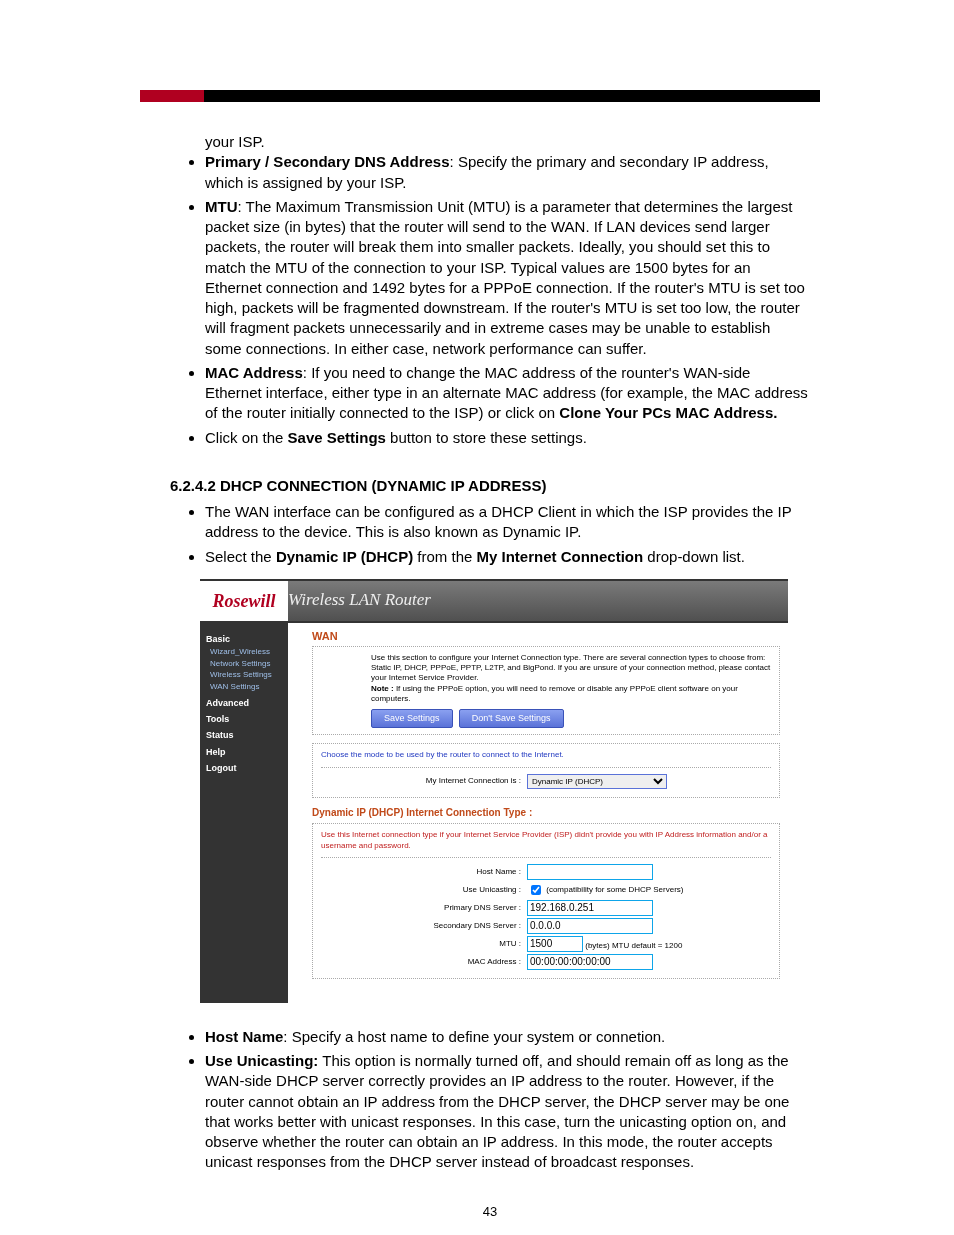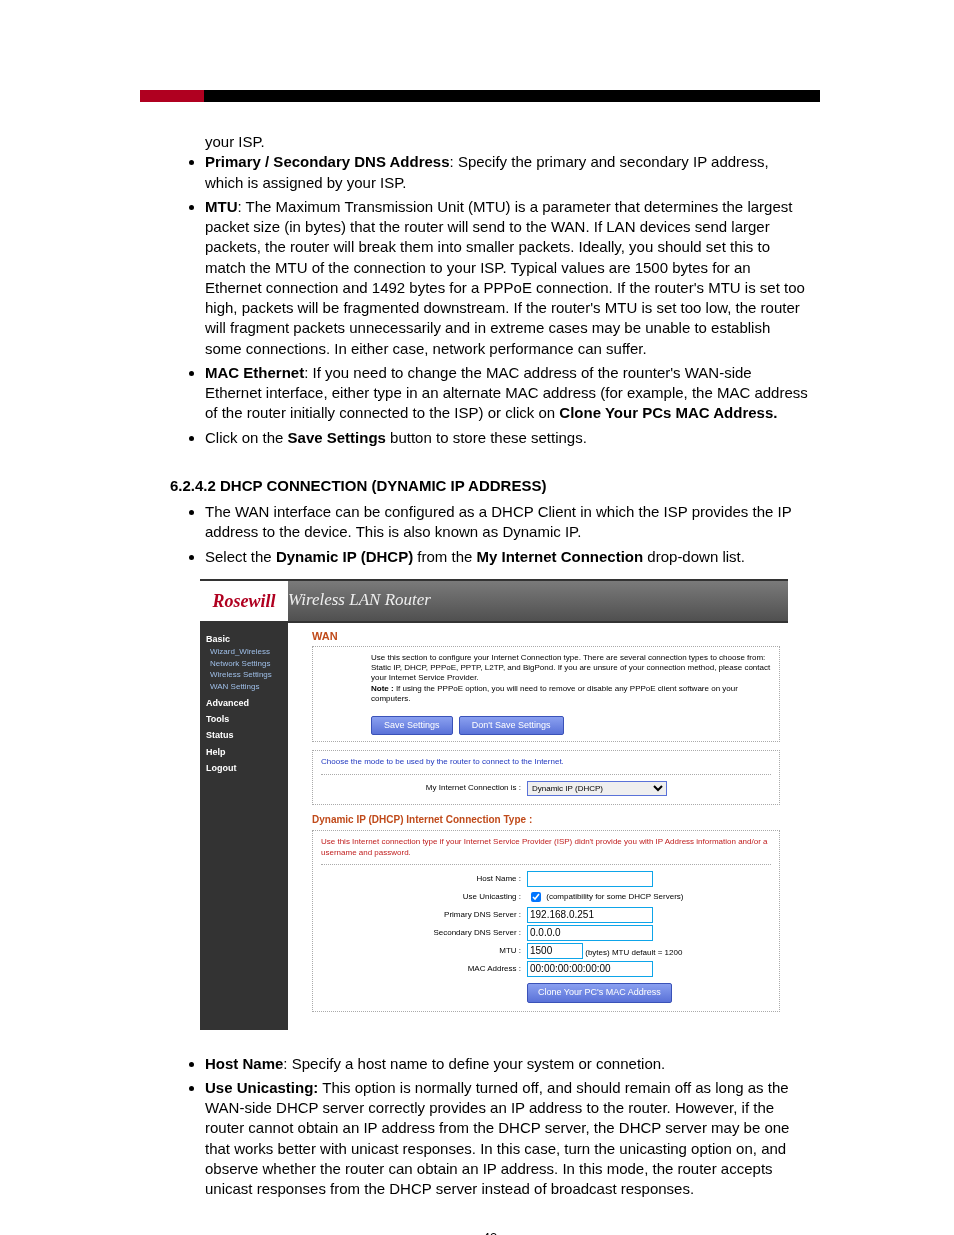--- a/index.html
+++ b/index.html
@@ -132,21 +132,21 @@
     <div style="padding-left:35px">your ISP.</div>
 
     <ul class="doc-list">
       <li>
         <span class="bold">Primary / Secondary DNS Address</span><span>: Specify the primary and secondary IP address, which is assigned by your ISP.</span>
       </li>
       <li>
         <span class="bold">MTU</span><span>: The Maximum Transmission Unit (MTU) is a parameter that determines the largest packet size (in bytes) that the router will send to the WAN. If LAN devices send larger packets, the router will break them into smaller packets. Ideally, you should set this to match the MTU of the connection to your ISP. Typical values are 1500 bytes for an Ethernet connection and 1492 bytes for a PPPoE connection. If the router's MTU is set too high, packets will be fragmented downstream. If the router's MTU is set too low, the router will fragment packets unnecessarily and in extreme cases may be unable to establish some connections. In either case, network performance can suffer.</span>
       </li>
       <li>
-        <span class="bold">MAC Ethernet</span><span>: If you need to change the MAC address of the rounter's WAN-side Ethernet interface, either type in an alternate MAC address (for example, the MAC address of the router initially connected to the ISP) or click on </span><span class="bold">Clone Your PCs MAC Address.</span>
+        <span class="bold">MAC Address</span><span>: If you need to change the MAC address of the rounter's WAN-side Ethernet interface, either type in an alternate MAC address (for example, the MAC address of the router initially connected to the ISP) or click on </span><span class="bold">Clone Your PCs MAC Address.</span>
       </li>
       <li>
         <span>Click on the </span><span class="bold">Save Settings</span><span> button to store these settings.</span>
       </li>
     </ul>
 
     <div class="section-heading">6.2.4.2  DHCP CONNECTION (DYNAMIC IP ADDRESS)</div>
 
     <ul class="doc-list">
       <li>The WAN interface can be configured as a DHCP Client in which the ISP provides the IP address to the device. This is also known as Dynamic IP.</li>
@@ -172,21 +172,21 @@
           <div class="nav-head">Status</div>
           <div class="nav-head">Help</div>
           <div class="nav-head">Logout</div>
         </div>
         <div class="router-main">
           <div class="panel-title">WAN</div>
           <div class="dotted-box">
             <div class="indent-box">
               <div>Use this section to configure your Internet Connection type. There are several connection types to choose from: Static IP, DHCP, PPPoE, PPTP, L2TP, and BigPond. If you are unsure of your connection method, please contact your Internet Service Provider.</div>
               <div><span class="bold">Note :</span><span> If using the PPPoE option, you will need to remove or disable any PPPoE client software on your computers.</span></div>
-              <div style="margin-top:11px">
+              <div style="margin-top:4px">
                 <span class="btn">Save Settings</span>
                 <span class="btn">Don't Save Settings</span>
               </div>
             </div>
           </div>
 
           <div class="dotted-box">
             <div class="blue-text">Choose the mode to be used by the router to connect to the Internet.</div>
             <div class="dotted-sep"></div>
             <div class="form-row">
@@ -226,24 +226,20 @@
               <div class="form-label">MTU :</div>
               <div class="form-field">
                 <input type="text" style="width: 50px;" value="1500">
                 <span>(bytes) MTU default = 1200</span>
               </div>
             </div>
             <div class="form-row">
               <div class="form-label">MAC Address :</div>
               <div class="form-field"><input type="text" style="width: 120px;" value="00:00:00:00:00:00"></div>
             </div>
-            <div class="form-row">
-              <div class="form-label"></div>
-              <div class="form-field"><span class="clone-btn">Clone Your PC's MAC Address</span></div>
-            </div>
           </div>
         </div>
       </div>
     </div>
 
     <ul class="doc-list">
       <li>
         <span class="bold">Host Name</span><span>: Specify a host name to define your system or connetion.</span>
       </li>
       <li>

